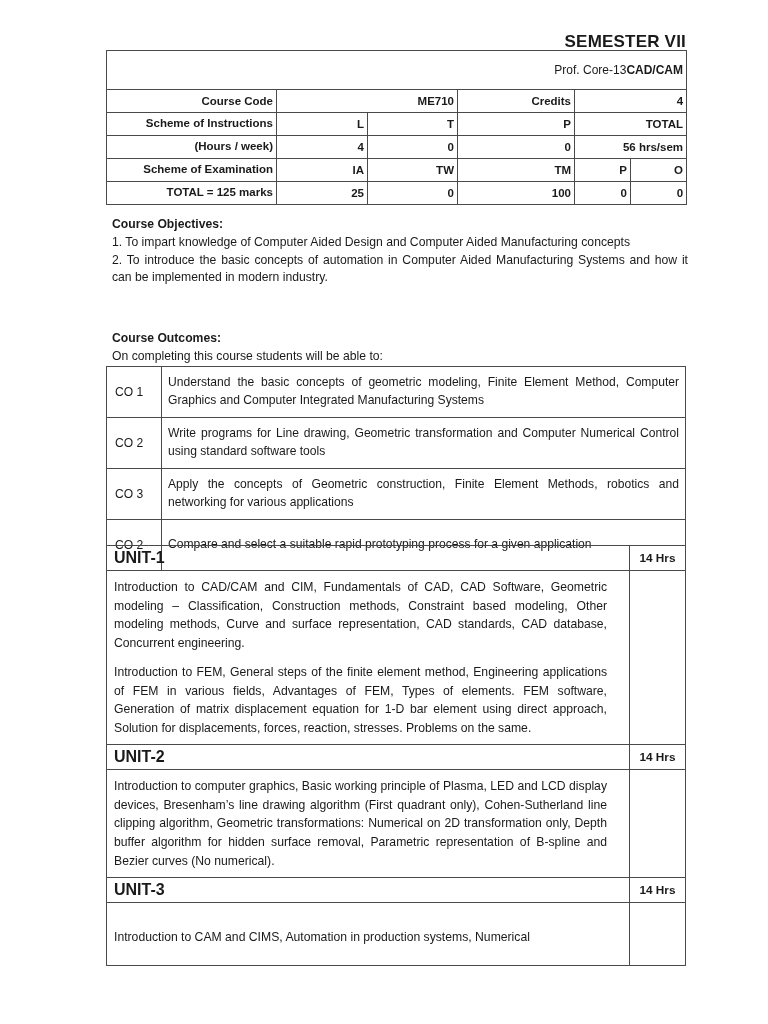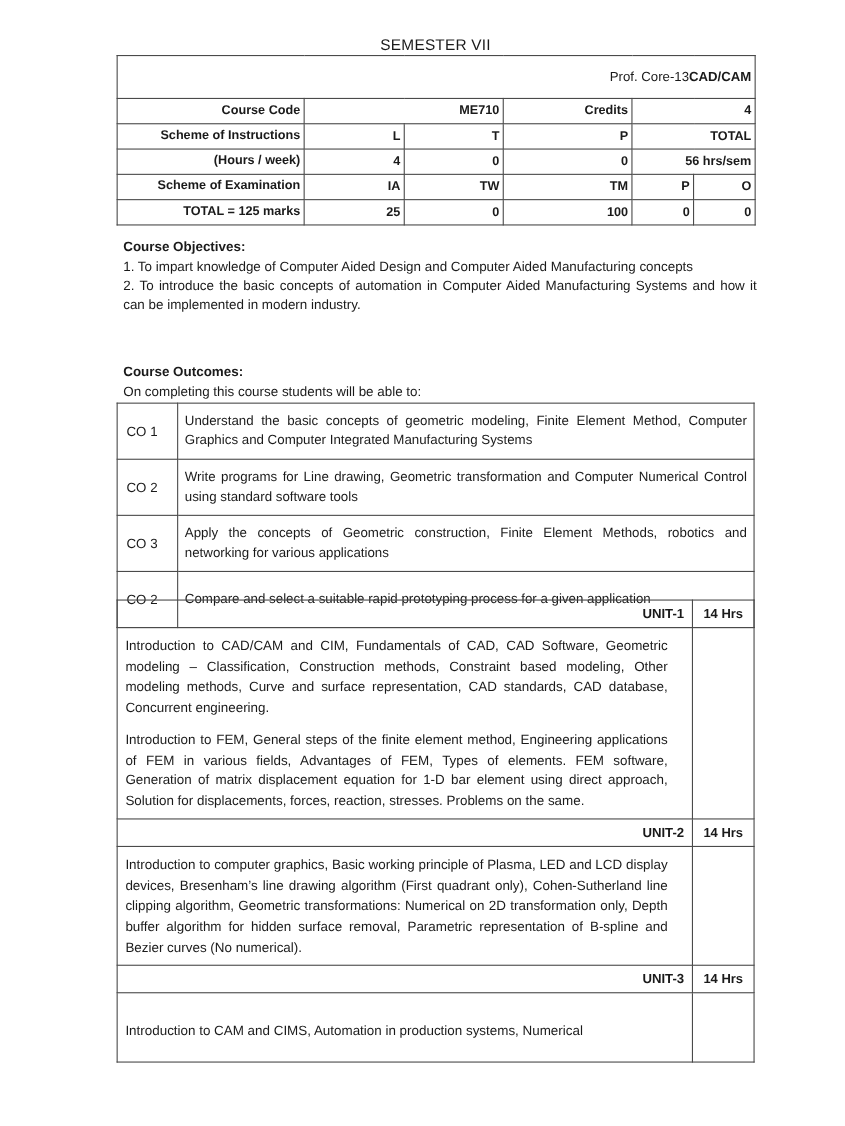--- a/index.html
+++ b/index.html
@@ -21,23 +21,23 @@
     width: 768px;
     height: 1024px;
   }
 
   
   .semester-heading {
     position: absolute;
     left: 106px;
     top: 32px;
     width: 580px;
-    text-align: center;
-    font-size: 14px;
-    font-weight: normal;
+    text-align: right;
+    font-size: 17px;
+    font-weight: bold;
     letter-spacing: 0.2px;
   }
 
   
   table {
     border-collapse: collapse;
     table-layout: fixed;
   }
   table td {
     border: 1px solid #4a4a4a;
@@ -122,24 +122,24 @@
     position: absolute;
     left: 106px;
     top: 545px;
     width: 580px;
     font-size: 12.2px;
   }
   .unit-table td {
     padding: 3px 7px;
   }
   .unit-header-cell {
-    text-align: right;
+    text-align: left;
     font-weight: bold;
     height: 18px;
-    font-size: 12px;
+    font-size: 16px;
   }
   .unit-hours-cell {
     width: 56px;
     text-align: center;
     font-weight: bold;
     font-size: 11.8px;
   }
   .unit-body-cell {
     text-align: justify;
     text-justify: inter-word;

